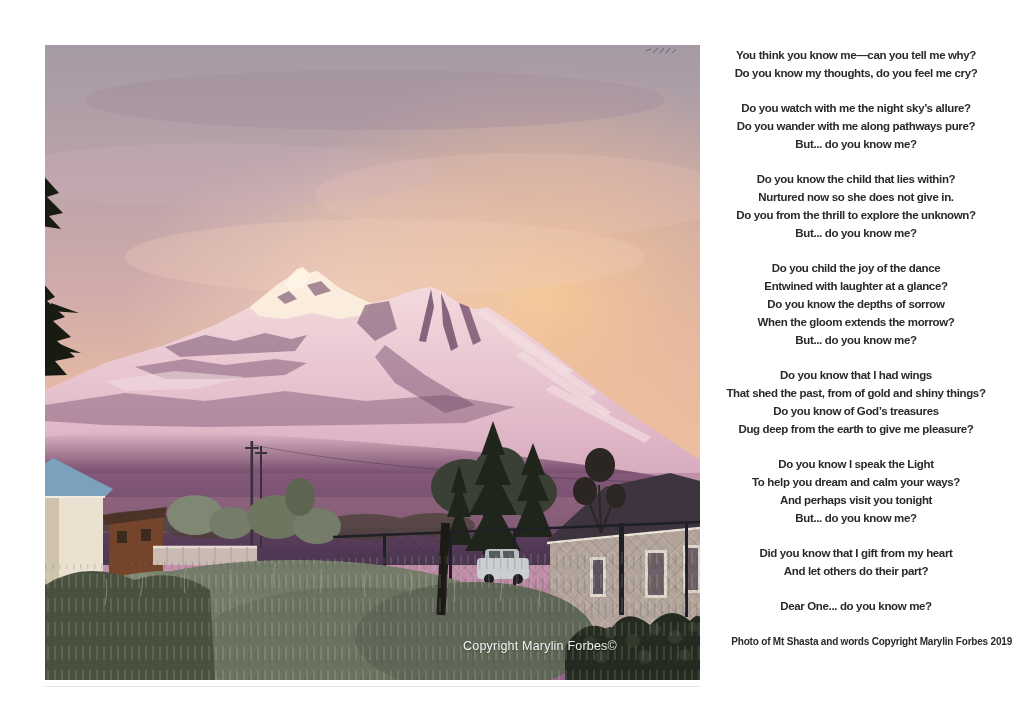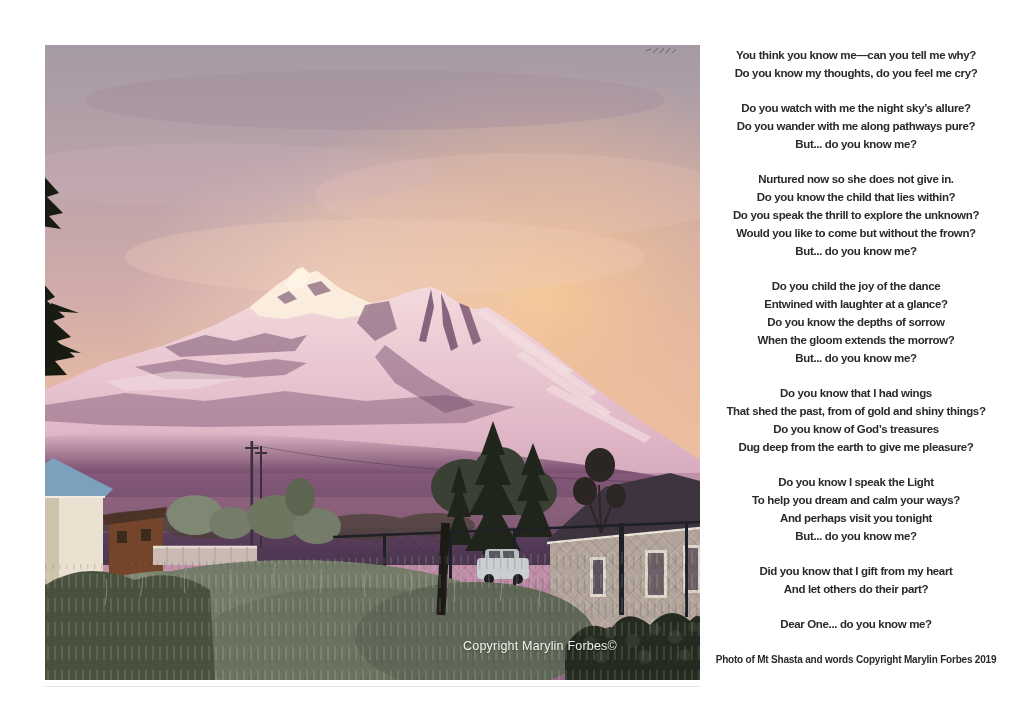--- a/index.html
+++ b/index.html
@@ -29,20 +29,21 @@
     text-align:center;color:#2b2a2a;
   }
   .poem p{
     margin:0;font-size:11.5px;font-weight:700;line-height:18px;
     letter-spacing:-0.35px;white-space:nowrap;
   }
   .stanza{margin:0 0 17px 0;}
   .credit{
     margin-top:18px !important;font-size:10px !important;
     letter-spacing:-0.2px !important;
+    text-align:right;
   }
 </style>
 </head>
 <body>
 
 <div class="page">
 
   <figure class="photo">
     <svg viewBox="0 0 655 635" aria-hidden="true">
       <defs>
@@ -304,24 +305,23 @@
     <div class="stanza">
       <p>You think you know me—can you tell me why?</p>
       <p>Do you know my thoughts, do you feel me cry?</p>
     </div>
     <div class="stanza">
       <p>Do you watch with me the night sky’s allure?</p>
       <p>Do you wander with me along pathways pure?</p>
       <p>But... do you know me?</p>
     </div>
     <div class="stanza">
+      <p>Do you know the child that lies within?</p>
       <p>Nurtured now so she does not give in.</p>
-      <p>Do you know the child that lies within?</p>
-      <p>Do you speak the thrill to explore the unknown?</p>
-      <p>Would you like to come but without the frown?</p>
+      <p>Do you from the thrill to explore the unknown?</p>
       <p>But... do you know me?</p>
     </div>
     <div class="stanza">
       <p>Do you child the joy of the dance</p>
       <p>Entwined with laughter at a glance?</p>
       <p>Do you know the depths of sorrow</p>
       <p>When the gloom extends the morrow?</p>
       <p>But... do you know me?</p>
     </div>
     <div class="stanza">

